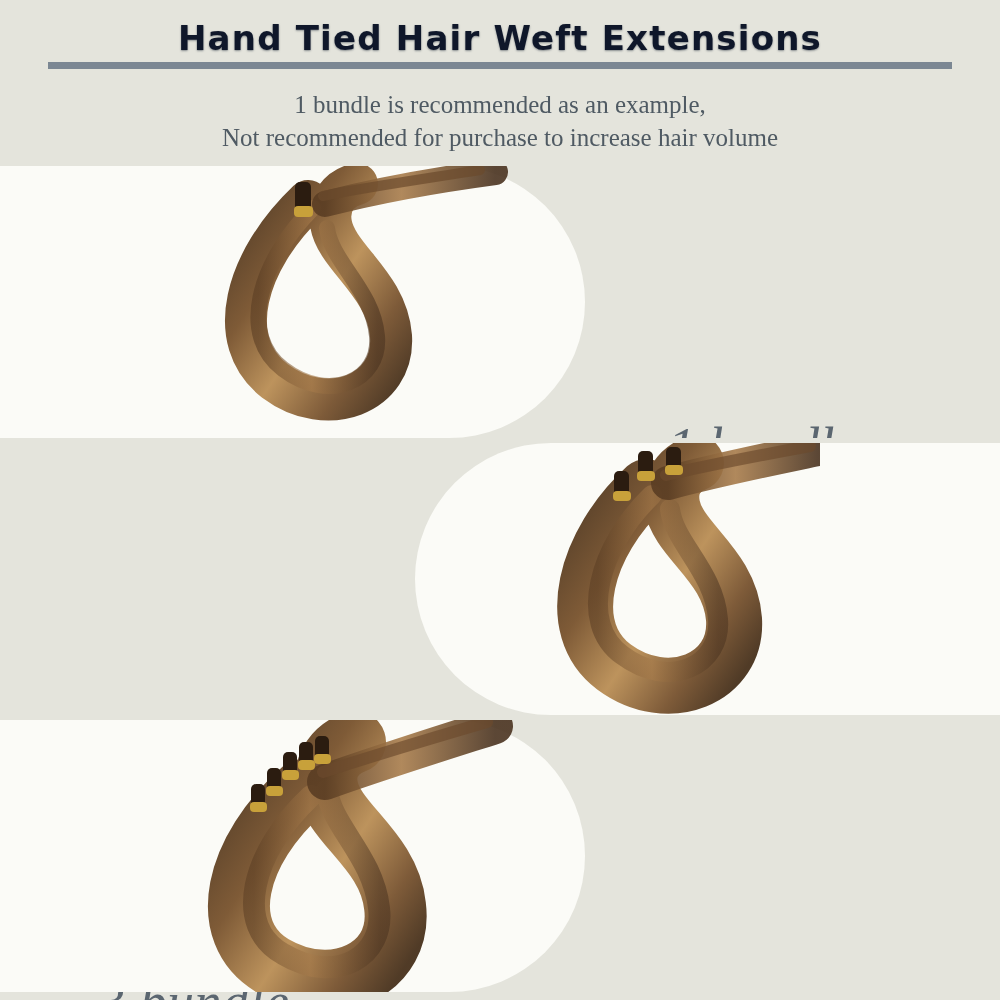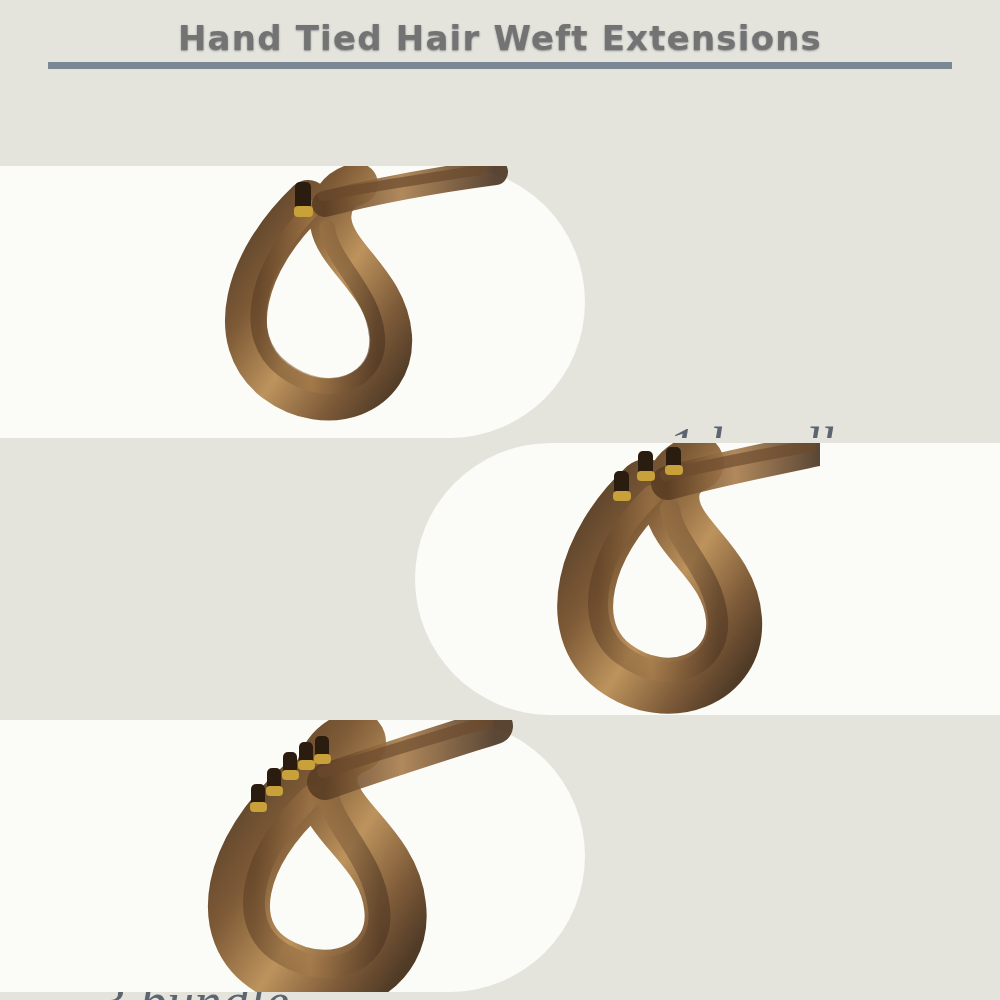--- a/index.html
+++ b/index.html
@@ -39,21 +39,21 @@
   .title {
     position: absolute;
     top: 18px;
     left: 0;
     width: 1000px;
     text-align: center;
     font-family: "DejaVu Sans", sans-serif;
     font-size: 34px;
     font-weight: bold;
     letter-spacing: 1.2px;
-    color: #737373;
+    color: #0f172a;
     text-shadow: 0 1px 2px rgba(60,70,80,0.55);
   }
   .subtitle {
     position: absolute;
     top: 88px;
     left: 0;
     width: 1000px;
     text-align: center;
     color: #4f5a63;
     font-size: 25px;
@@ -133,20 +133,24 @@
   }
 </style>
 </head>
 <body>
 
 <div class="page">
 
   <div class="header">
     <div class="title-bar"></div>
     <div class="title">Hand Tied Hair Weft Extensions</div>
+    <div class="subtitle">
+      <span class="line1">1 bundle is recommended as an example,</span>
+      <span class="line2">Not recommended for purchase to increase hair volume</span>
+    </div>
   </div>
 
   <div class="row" id="row-1">
     <div class="panel left"></div>
     <div class="hair" id="hair-1">
       <svg viewBox="0 0 420 272" xmlns="http://www.w3.org/2000/svg">
         <defs>
           <linearGradient id="g1a" x1="0" y1="0" x2="1" y2="1">
             <stop offset="0%" stop-color="#4b3520"></stop>
             <stop offset="30%" stop-color="#7b5631"></stop>

